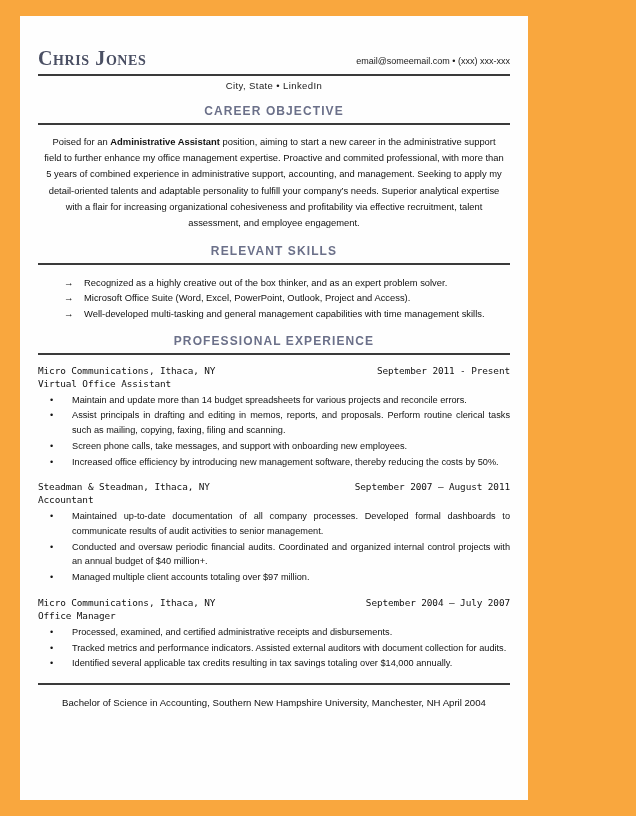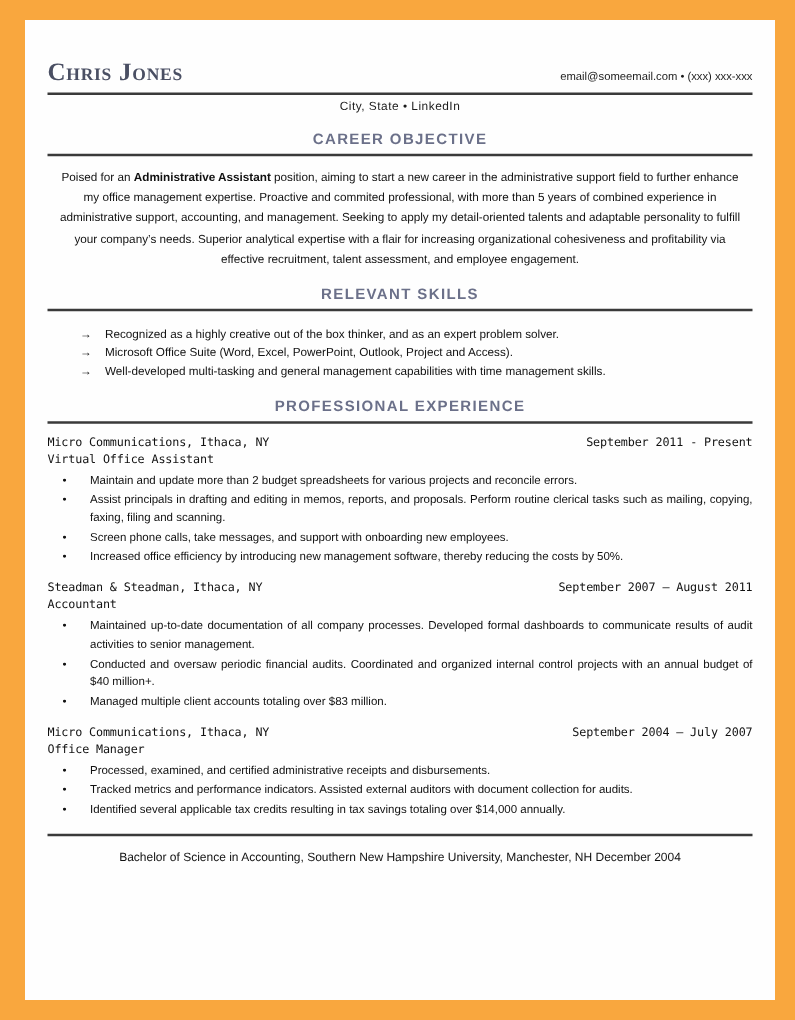--- a/index.html
+++ b/index.html
@@ -10,21 +10,21 @@
     width: 636px;
     height: 816px;
     background: #F9A73E;
     font-family: "Liberation Sans", sans-serif;
     overflow: hidden;
   }
   #resume-page {
     position: absolute;
     left: 20px;
     top: 16px;
-    width: 600px;
+    width: 508px;
     height: 784px;
     background: #FEFEFE;
     box-sizing: border-box;
     padding: 0;
     overflow: hidden;
   }
   .inner {
     padding: 0 18px 0 18px;
     box-sizing: border-box;
     width: 100%;
@@ -200,21 +200,21 @@
 
       <div class="job">
         <div class="job-head">
           <span class="job-company">Micro Communications, Ithaca, NY</span>
           <span class="job-dates">September 2011 - Present</span>
         </div>
         <div class="job-title">Virtual Office Assistant</div>
         <div class="duties">
           <div class="duty">
             <span class="dot">•</span>
-            <span class="duty-text">Maintain and update more than 2 budget spreadsheets for various projects and reconcile errors.</span>
+            <span class="duty-text">Maintain and update more than 14 budget spreadsheets for various projects and reconcile errors.</span>
           </div>
           <div class="duty">
             <span class="dot">•</span>
             <span class="duty-text">Assist principals in drafting and editing in memos, reports, and proposals. Perform routine clerical tasks such as mailing, copying, faxing, filing and scanning.</span>
           </div>
           <div class="duty">
             <span class="dot">•</span>
             <span class="duty-text">Screen phone calls, take messages, and support with onboarding new employees.</span>
           </div>
           <div class="duty">
@@ -234,21 +234,21 @@
           <div class="duty">
             <span class="dot">•</span>
             <span class="duty-text">Maintained up-to-date documentation of all company processes. Developed formal dashboards to communicate results of audit activities to senior management.</span>
           </div>
           <div class="duty">
             <span class="dot">•</span>
             <span class="duty-text">Conducted and oversaw periodic financial audits. Coordinated and organized internal control projects with an annual budget of $40 million+.</span>
           </div>
           <div class="duty">
             <span class="dot">•</span>
-            <span class="duty-text">Managed multiple client accounts totaling over $83 million.</span>
+            <span class="duty-text">Managed multiple client accounts totaling over $97 million.</span>
           </div>
         </div>
       </div>
 
       <div class="job">
         <div class="job-head">
           <span class="job-company">Micro Communications, Ithaca, NY</span>
           <span class="job-dates">September 2004 – July 2007</span>
         </div>
         <div class="job-title">Office Manager</div>
@@ -264,16 +264,16 @@
           <div class="duty">
             <span class="dot">•</span>
             <span class="duty-text">Identified several applicable tax credits resulting in tax savings totaling over $14,000 annually.</span>
           </div>
         </div>
       </div>
 
     </div>
 
     <div class="rule-sec"></div>
-    <div class="edu-line">Bachelor of Science in Accounting, Southern New Hampshire University, Manchester, NH December 2004</div>
+    <div class="edu-line">Bachelor of Science in Accounting, Southern New Hampshire University, Manchester, NH April 2004</div>
 
   </div>
 </div>
 
 </body></html>

